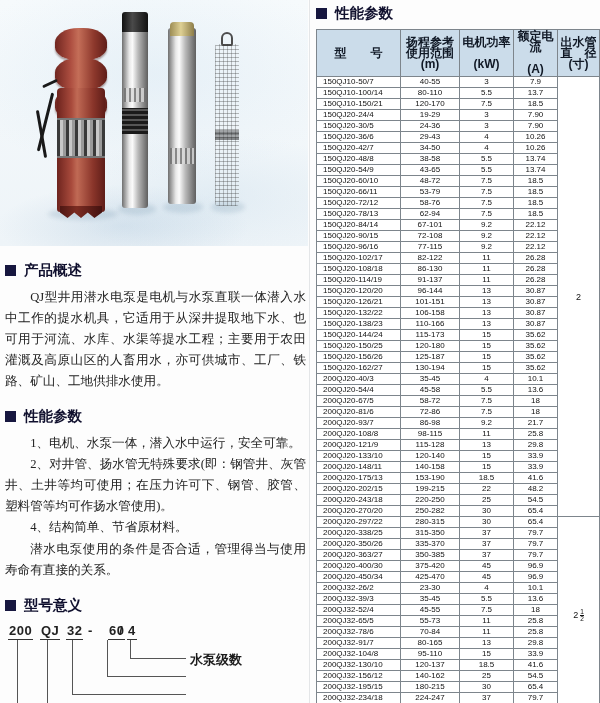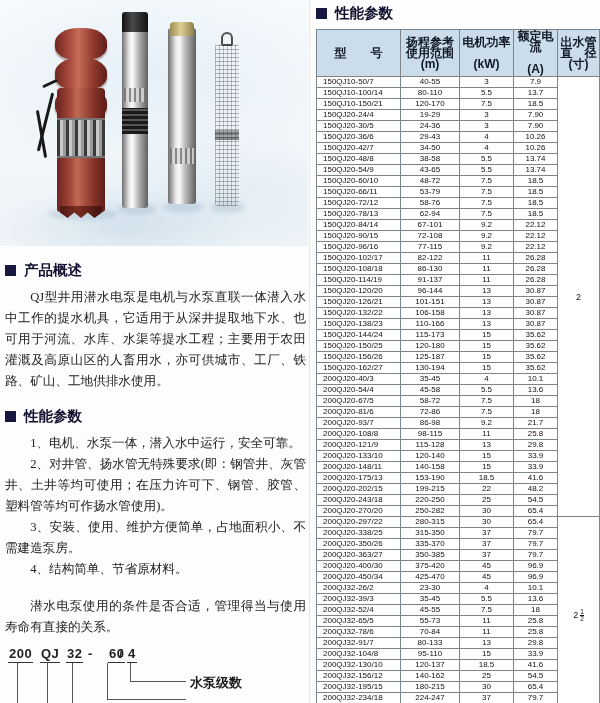--- a/index.html
+++ b/index.html
@@ -43,21 +43,21 @@
   .slots { position:absolute; background:repeating-linear-gradient(90deg,#707070 0 2px,#d8d8d8 2px 5px); opacity:.8; }
   .mesh { background-image:repeating-linear-gradient(0deg,rgba(60,60,60,.35) 0 1px,transparent 1px 4px),
     repeating-linear-gradient(90deg,rgba(60,60,60,.3) 0 1px,transparent 1px 4px); }
   .loop { position:absolute; width:12px; height:14px; border:2.5px solid #4d4d4d; border-radius:6px 6px 2px 2px; background:transparent; }
 
   
   .sec-title { display:flex; align-items:center; gap:8px; margin:15px 0 7px 5px;
     font-family:"Liberation Sans","DejaVu Sans",sans-serif; font-weight:bold; font-size:14.5px; color:#10102e; }
   .sq { width:11px; height:11px; background:#17173f; flex:0 0 auto; }
   .para { margin:0 2px 0 5px; font-size:12.6px; line-height:21px; text-align:justify; text-indent:2em; color:#222; }
-  .note { margin-top:16px; }
+  .note { margin-top:1px; }
 
   
   .diagram { position:relative; margin:8px 0 0 6px; height:122px;
     font-family:"Liberation Sans","DejaVu Sans",sans-serif; font-size:13px; color:#222; }
   .tok { position:absolute; top:0; font-weight:bold; letter-spacing:.5px; }
   .tok.u { border-bottom:1.5px solid #333; padding:0 1px 1px; }
   .lline { position:absolute; border-left:1px solid #555; border-bottom:1px solid #555; }
   .dlabel { position:absolute; left:184px; font-weight:bold; font-size:13px; color:#1b1b1b; white-space:nowrap; }
 
   
@@ -122,24 +122,27 @@
       <span>产品概述</span>
     </div>
     <p class="para">QJ型井用潜水电泵是电机与水泵直联一体潜入水中工作的提水机具，它适用于从深井提取地下水、也可用于河流、水库、水渠等提水工程；主要用于农田灌溉及高原山区的人畜用水，亦可供城市、工厂、铁路、矿山、工地供排水使用。</p>
 
     <div class="sec-title">
       <span class="sq"></span>
       <span>性能参数</span>
     </div>
     <p class="para">1、电机、水泵一体，潜入水中运行，安全可靠。</p>
     <p class="para">2、对井管、扬水管无特殊要求(即：钢管井、灰管井、土井等均可使用；在压力许可下、钢管、胶管、塑料管等均可作扬水管使用)。</p>
-    <p class="para">3、安装、使用、维护方便简单，占地面积小、不需建造泵房。</p>
     <p class="para">4、结构简单、节省原材料。</p>
     <p class="para note">潜水电泵使用的条件是否合适，管理得当与使用寿命有直接的关系。</p>
 
+    <div class="sec-title">
+      <span class="sq"></span>
+      <span>型号意义</span>
+    </div>
     <div class="diagram">
       <span class="tok u" style="left:2px;">200</span>
       <span class="tok u" style="left:34px;text-align:right;">QJ</span>
       <span class="tok u" style="left:60px;">32</span>
       <span class="tok" style="left:82px;">-</span>
       <span class="tok u" style="left:102px;">60</span>
       <span class="tok" style="left:113px;">/</span>
       <span class="tok u" style="left:121px;">4</span>
 
       <div class="lline" style="left:124px;top:17px;width:56px;height:19px;"></div>
@@ -503,21 +506,21 @@
             <td class="c3">25.8</td>
           </tr>
           <tr>
             <td class="c0">200QJ32-78/6</td>
             <td class="c1">70-84</td>
             <td class="c2">11</td>
             <td class="c3">25.8</td>
           </tr>
           <tr>
             <td class="c0">200QJ32-91/7</td>
-            <td class="c1">80-133</td>
+            <td class="c1">80-165</td>
             <td class="c2">13</td>
             <td class="c3">29.8</td>
           </tr>
           <tr>
             <td class="c0">200QJ32-104/8</td>
             <td class="c1">95-110</td>
             <td class="c2">15</td>
             <td class="c3">33.9</td>
           </tr>
           <tr>

